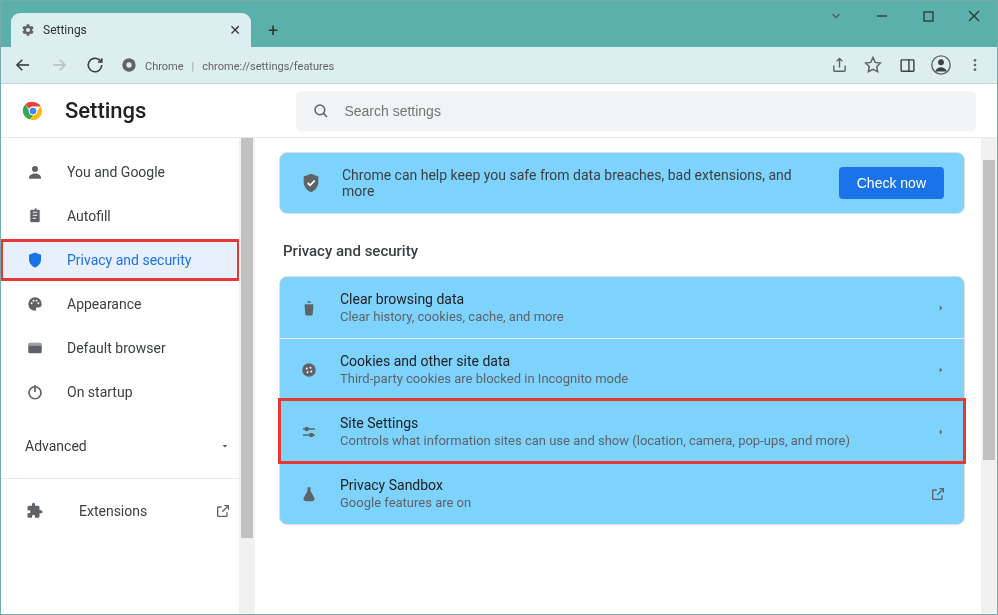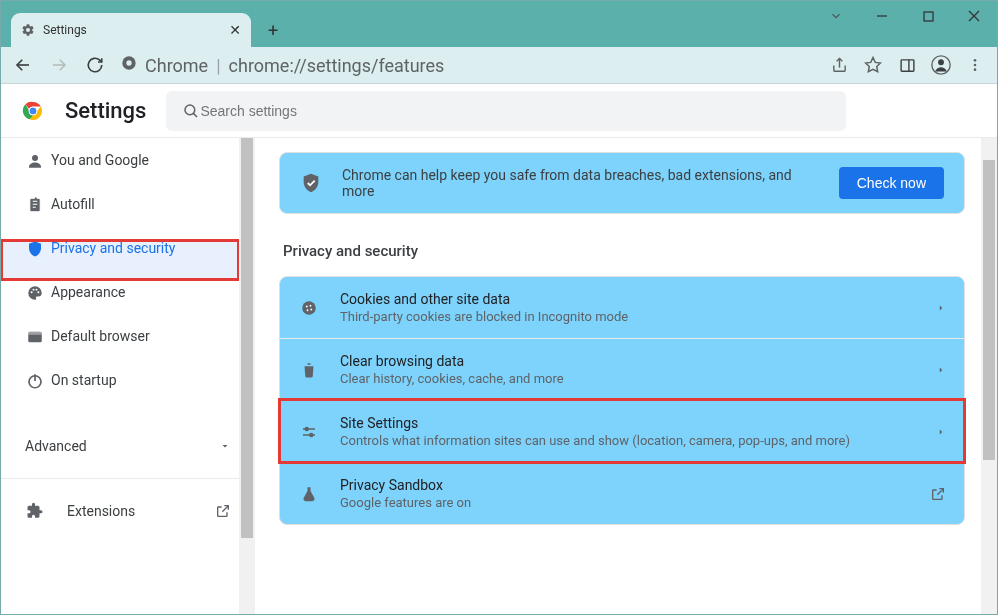--- a/index.html
+++ b/index.html
@@ -6,40 +6,40 @@
 body { font-family: 'Segoe UI', Roboto, Arial, sans-serif; font-size: 14px; color: #202124; width: 998px; height: 615px; overflow: hidden; background: #fff; border: 1px solid #7aa; }
 .titlebar { height: 46px; background: #5bb0ab; display: flex; align-items: flex-end; position: relative; }
 .tab { background: #dceeef; height: 34px; border-radius: 9px 9px 0 0; margin-left: 10px; width: 240px; display: flex; align-items: center; padding: 0 10px; gap: 8px; color: #333; font-size: 12px; }
 .tab-close { margin-left: auto; font-size: 14px; cursor: pointer; }
 .newtab-btn { width: 28px; height: 28px; display: flex; align-items: center; justify-content: center; margin-left: 8px; margin-bottom: 3px; font-size: 18px; color: #333; cursor: pointer; }
 .window-ctrls { position: absolute; right: 0; top: 0; display: flex; }
 .window-ctrls div { width: 46px; height: 30px; display: flex; align-items: center; justify-content: center; color: #333; }
 .addrbar { height: 37px; background: #dceeef; display: flex; align-items: center; padding: 0 6px; gap: 4px; border-bottom: 1px solid #c7d7d6; }
 .iconbtn { width: 32px; height: 32px; display: flex; align-items: center; justify-content: center; color: #5f6368; cursor: pointer; border-radius: 50%; }
 .iconbtn.disabled { color: #a7b1b0; }
-.url-area { flex: 1; display: flex; align-items: flex-start; gap: 8px; padding-left: 6px; color: #5f6368; font-size: 18px; }
+.url-area { flex: 1; display: flex; align-items: flex-end; gap: 8px; padding-left: 6px; color: #5f6368; font-size: 11px; }
 .url-sep { color: #9aa0a6; }
 .toolbar-right { display: flex; align-items: center; gap: 2px; }
 .header { height: 54px; display: flex; align-items: center; padding: 0 20px; gap: 20px; border-bottom: 1px solid #e8eaed; }
 .chrome-logo { width: 24px; height: 24px; }
 .header-title { font-size: 22px; color: #202124; font-weight: 500; }
-.searchwrap { flex: 1; max-width: 680px; height: 40px; background: #f1f3f4; border-radius: 6px; display: flex; align-items: center; padding: 0 16px; color: #5f6368; }
+.searchwrap { flex: 1; max-width: 680px; margin-left: 130px; height: 40px; background: #f1f3f4; border-radius: 6px; display: flex; align-items: center; padding: 0 16px; gap: 14px; color: #5f6368; }
 .searchwrap input { border: none; background: transparent; outline: none; font-size: 14px; flex: 1; color: #202124; }
 .content { display: flex; height: calc(615px - 46px - 37px - 54px); }
 .sidebar { width: 254px; position: relative; padding-top: 10px; }
 .sidebar-scroll { position: absolute; right: 0; top: 0; width: 16px; height: 100%; background: #f1f1f1; }
 .sidebar-scroll-thumb { position: absolute; top: 0; left: 2px; width: 12px; height: 400px; background: #c1c1c1; border-radius: 0; }
-.nav-item { height: 40px; margin: 4px 16px 4px 0; padding-left: 24px; display: flex; gap: 6px; border-radius: 0 20px 20px 0; cursor: pointer; color: #3c4043; font-size: 14px; }
+.nav-item { height: 40px; margin: 4px 16px 4px 0; padding-left: 24px; display: flex; align-items: center; gap: 22px; border-radius: 0 20px 20px 0; cursor: pointer; color: #3c4043; font-size: 14px; }
 .nav-item.active { background: #e8f0fe; color: #1a73e8; }
 .nav-item.highlighted { outline: 3px solid #e53935; outline-offset: -2px; border-radius: 0; }
 .nav-icon { width: 20px; display: flex; justify-content: center; color: #5f6368; }
 .nav-item.active .nav-icon { color: #1a73e8; }
 .advanced-row { height: 48px; padding: 0 24px; display: flex; align-items: center; justify-content: space-between; color: #3c4043; cursor: pointer; border-top: 0; margin-top: 10px; }
 .divider { height: 1px; background: #e8eaed; margin: 8px 0; }
-.ext-row { height: 48px; padding: 0 24px; display: flex; align-items: center; gap: 22px; color: #3c4043; }
+.ext-row { height: 48px; padding: 0 24px; display: flex; align-items: center; gap: 34px; color: #3c4043; }
 .ext-open { margin-left: auto; color: #5f6368; }
 .main { flex: 1; position: relative; background: #fff; padding: 14px 32px 0 24px; overflow: hidden; }
 .main-scroll { position: absolute; right: 0; top: 0; width: 16px; height: 100%; background: #f1f1f1; }
 .main-scroll-thumb { position: absolute; top: 22px; left: 2px; width: 12px; height: 300px; background: #c1c1c1; }
 .card { border: 1px solid #e0e0e0; border-radius: 8px; background: #7dd3fc; }
 .safetycard { display: flex; align-items: center; padding: 14px 20px; gap: 20px; margin-bottom: 28px; }
 .safetycard .msg { flex: 1; color: #3c4043; font-size: 14px; }
 .checknow { background: #1a73e8; color: #fff; border: none; border-radius: 4px; padding: 8px 18px; font-size: 14px; font-weight: 500; cursor: pointer; }
 .section-title { font-size: 15px; color: #3c4043; margin: 0 0 16px 4px; font-weight: 500; }
 .settings-list .row { display: flex; align-items: center; padding: 14px 18px; gap: 20px; cursor: pointer; position: relative; border-top: 1px solid #e8eaed; }
@@ -278,46 +278,46 @@
       <span class="msg">Chrome can help keep you safe from data breaches, bad extensions, and more</span>
       <button class="checknow">Check now</button>
     </div>
 
     <div class="section-title">Privacy and security</div>
 
     <div class="card settings-list">
       <div class="row">
         <span class="row-icon">
             <svg width="18" height="18" viewBox="0 0 24 24" fill="#5f6368">
+              <path d="M6 7h12l-1 13a2 2 0 0 1-2 2H9a2 2 0 0 1-2-2zM4 5h16M10 3h4v2h-4z"></path>
+            </svg>
+          </span>
+        <div class="row-text">
+          <div class="row-title">Clear browsing data</div>
+          <div class="row-sub">Clear history, cookies, cache, and more</div>
+        </div>
+        <span class="row-arrow">
+            <svg width="10" height="10" viewBox="0 0 24 24" fill="#5f6368">
+              <polygon points="9 6 15 12 9 18"></polygon>
+            </svg>
+          </span>
+      </div>
+      <div class="row">
+        <span class="row-icon">
+            <svg width="18" height="18" viewBox="0 0 24 24" fill="#5f6368">
               <circle cx="12" cy="12" r="9"></circle>
               <circle cx="9" cy="10" r="1.3" fill="#fff"></circle>
               <circle cx="14" cy="9" r="1.2" fill="#fff"></circle>
               <circle cx="10" cy="15" r="1.2" fill="#fff"></circle>
               <circle cx="15" cy="14" r="1.3" fill="#fff"></circle>
             </svg>
           </span>
         <div class="row-text">
           <div class="row-title">Cookies and other site data</div>
           <div class="row-sub">Third-party cookies are blocked in Incognito mode</div>
-        </div>
-        <span class="row-arrow">
-            <svg width="10" height="10" viewBox="0 0 24 24" fill="#5f6368">
-              <polygon points="9 6 15 12 9 18"></polygon>
-            </svg>
-          </span>
-      </div>
-      <div class="row">
-        <span class="row-icon">
-            <svg width="18" height="18" viewBox="0 0 24 24" fill="#5f6368">
-              <path d="M6 7h12l-1 13a2 2 0 0 1-2 2H9a2 2 0 0 1-2-2zM4 5h16M10 3h4v2h-4z"></path>
-            </svg>
-          </span>
-        <div class="row-text">
-          <div class="row-title">Clear browsing data</div>
-          <div class="row-sub">Clear history, cookies, cache, and more</div>
         </div>
         <span class="row-arrow">
             <svg width="10" height="10" viewBox="0 0 24 24" fill="#5f6368">
               <polygon points="9 6 15 12 9 18"></polygon>
             </svg>
           </span>
       </div>
       <div class="row highlighted">
         <span class="row-icon">
             <svg width="18" height="18" viewBox="0 0 24 24" fill="none" stroke="#5f6368" stroke-width="2">

